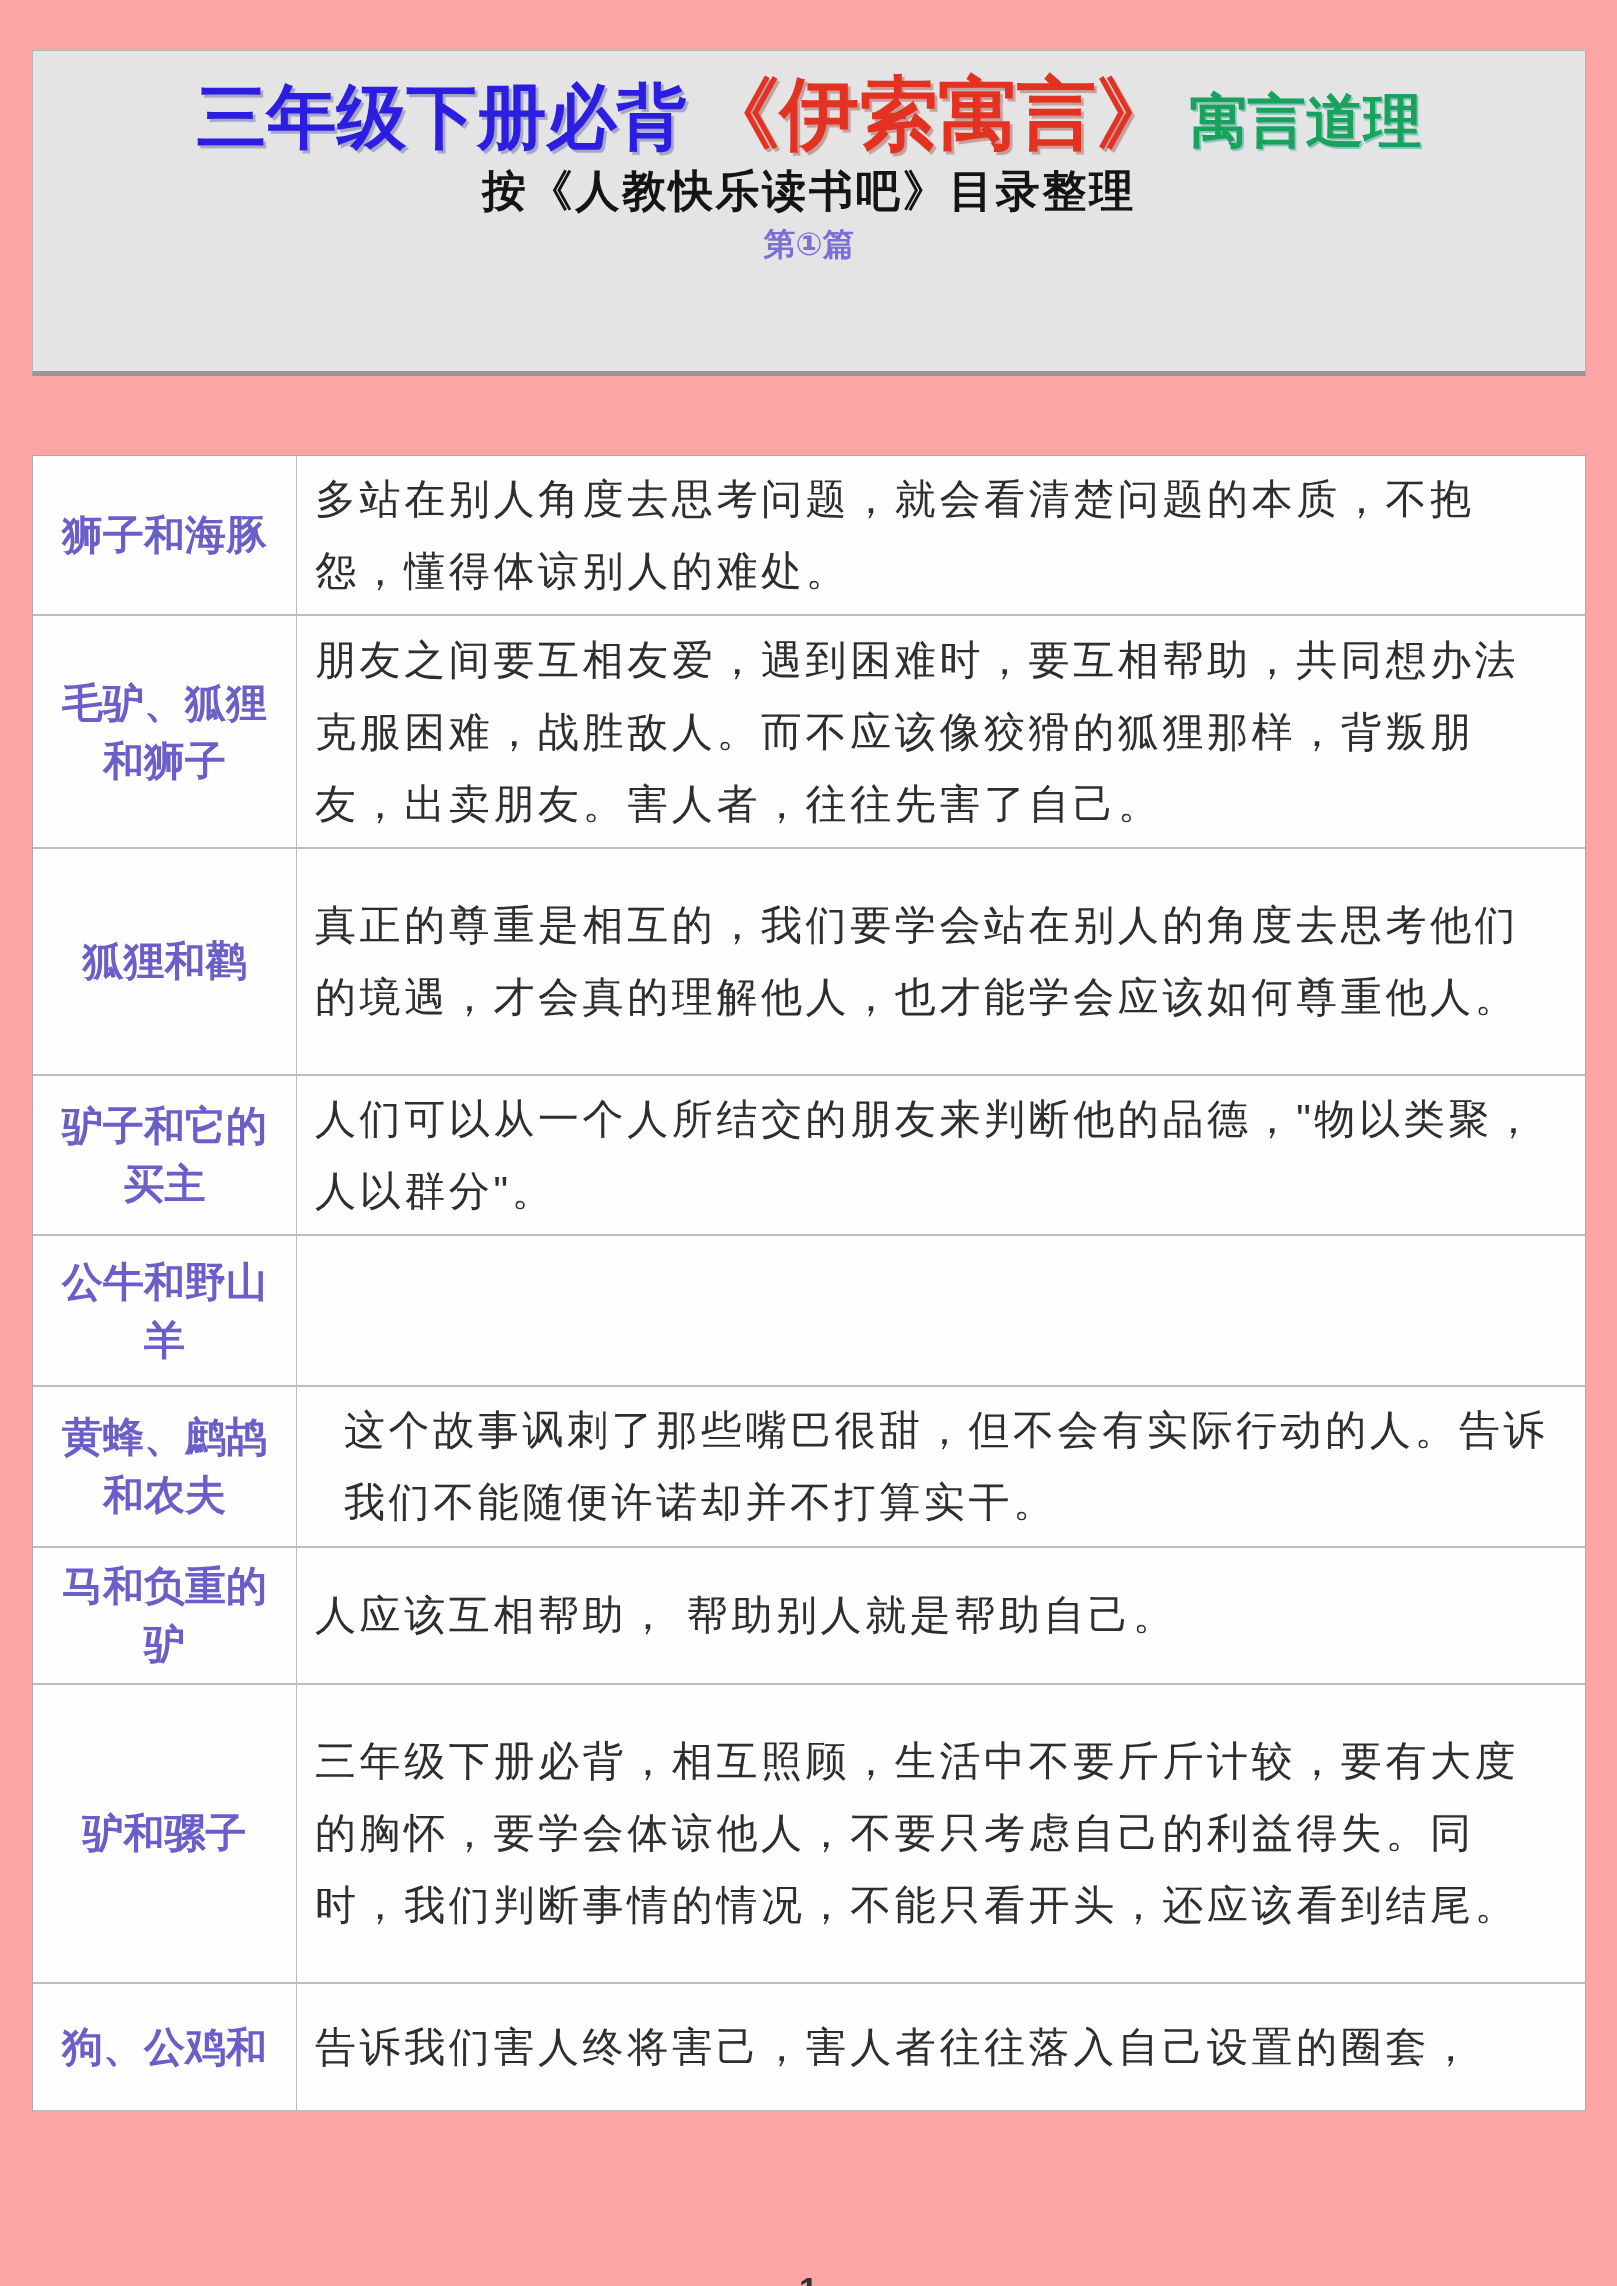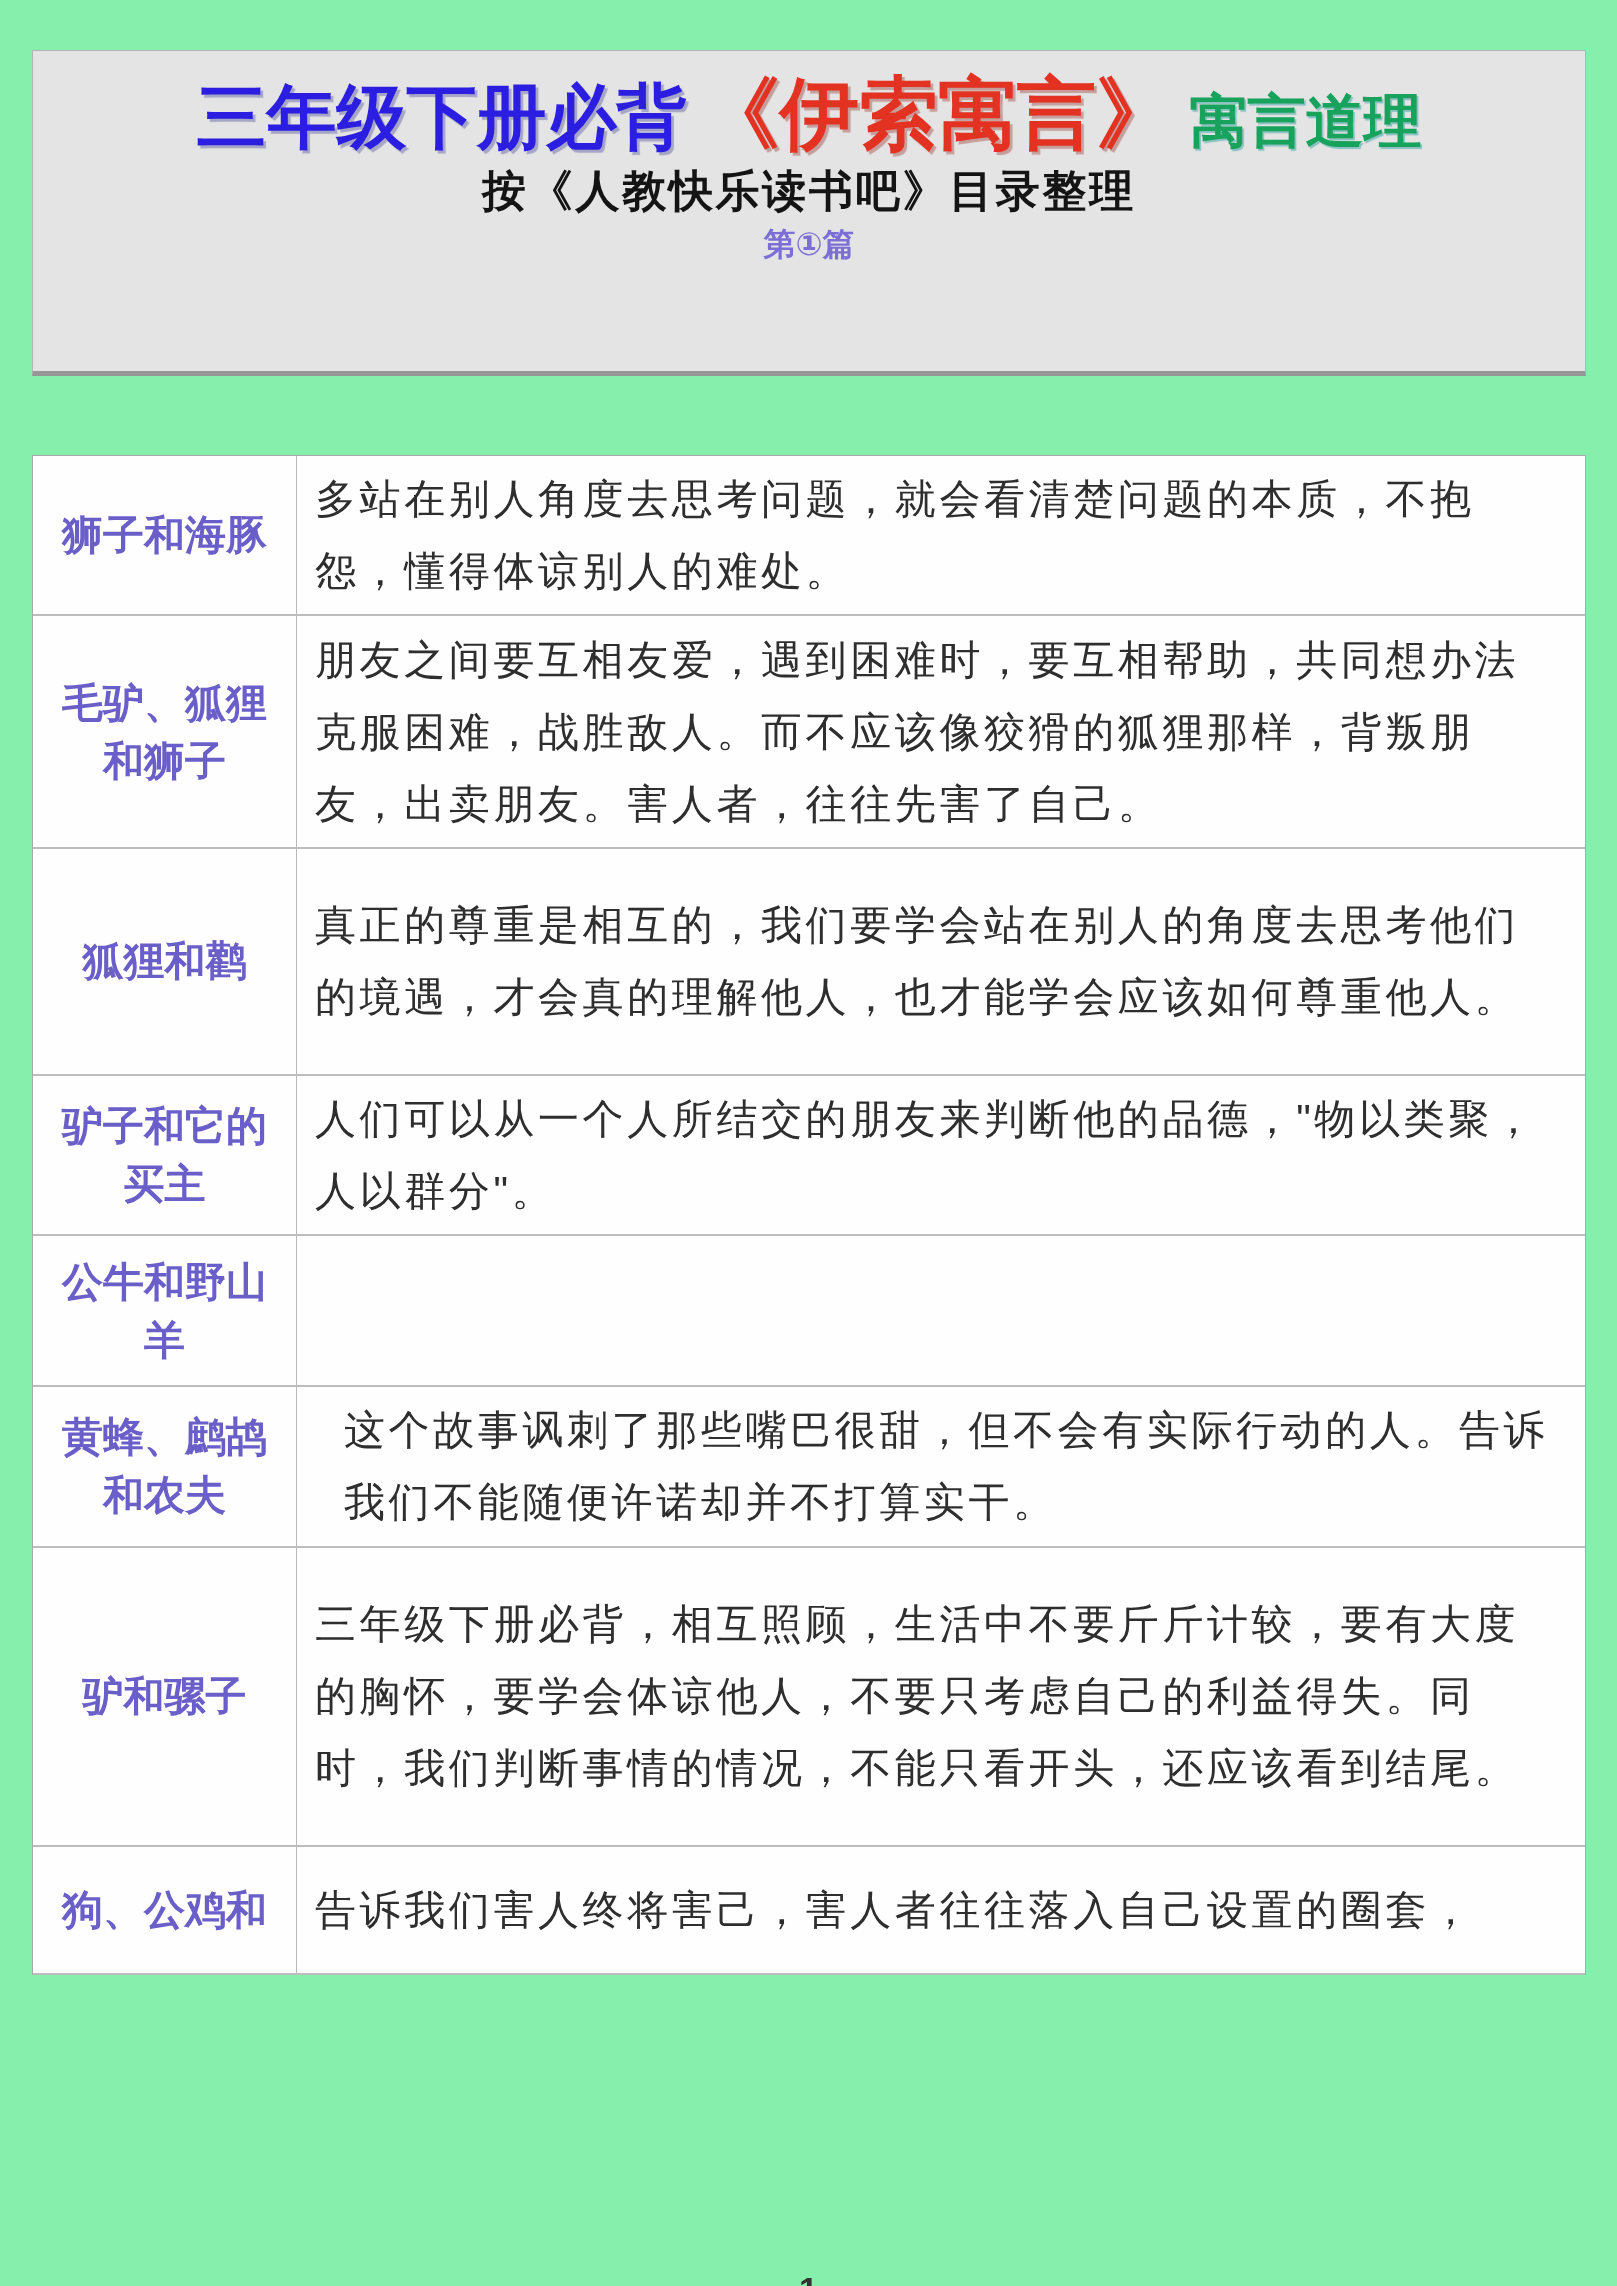--- a/index.html
+++ b/index.html
@@ -1,20 +1,20 @@
 <!DOCTYPE html>
 <html style="font-size:14.4px"><head>
 <meta charset="utf-8">
 <title>伊索寓言 寓言道理</title>
 <style>
   html,body{margin:0;padding:0;background:#ffffff;}
   .page{
     position:relative;
     width:1617px;height:2286px;
-    background:#86efac;
+    background:#fca5a5;
     overflow:hidden;
     font-family:"Liberation Sans","DejaVu Sans",sans-serif;
   }
   
   .title-box{
     position:absolute;left:32px;top:50px;width:1554px;height:326px;
     box-sizing:border-box;
     background:#e4e4e4;
     border:1.8px solid #b4b4b4;
     border-bottom:5.4px solid #979797;
@@ -127,20 +127,24 @@
 
     <div class="row r6">
       <div class="cell name">公牛和野山羊</div>
     </div>
 
     <div class="row r7">
       <div class="cell name">黄蜂、鹧鸪和农夫</div>
       <div class="cell moral">这个故事讽刺了那些嘴巴很甜，但不会有实际行动的人。告诉我们不能随便许诺却并不打算实干。</div>
     </div>
 
+    <div class="row r8">
+      <div class="cell name">马和负重的驴</div>
+      <div class="cell moral">人应该互相帮助， 帮助别人就是帮助自己。</div>
+    </div>
 
     <div class="row r9">
       <div class="cell name">驴和骡子</div>
       <div class="cell moral">三年级下册必背，相互照顾，生活中不要斤斤计较，要有大度的胸怀，要学会体谅他人，不要只考虑自己的利益得失。同时，我们判断事情的情况，不能只看开头，还应该看到结尾。</div>
     </div>
 
     <div class="row r10">
       <div class="cell name">狗、公鸡和</div>
       <div class="cell moral">告诉我们害人终将害己，害人者往往落入自己设置的圈套，</div>
     </div>

